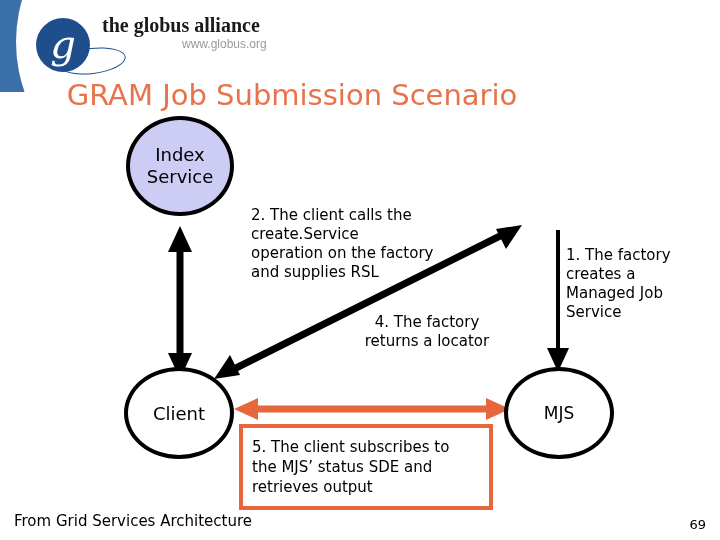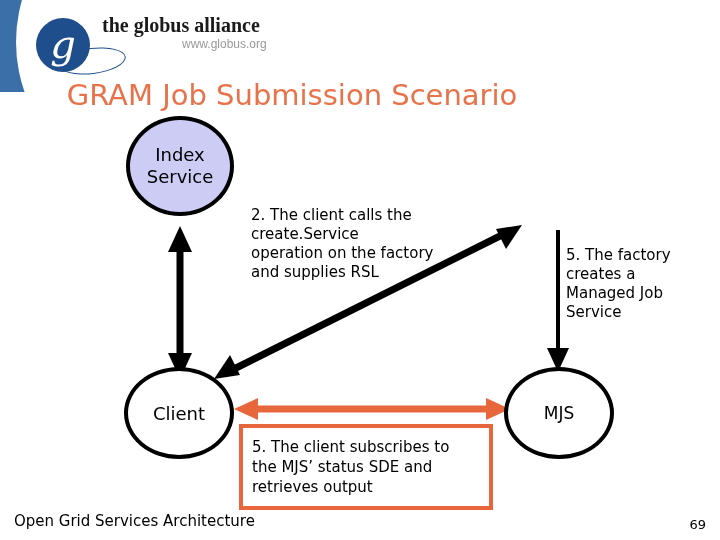--- a/index.html
+++ b/index.html
@@ -243,24 +243,26 @@
 
   <div id="node-index-service" class="node purple">Index
 Service</div>
   <div id="node-mjs" class="node white">MJS</div>
   <div id="node-client" class="node white">Client</div>
 
   <div id="annot-2" class="annot">2. The client calls the
 create.Service
 operation on the factory
 and supplies RSL</div>
-  <div id="annot-3" class="annot">5. The factory
+  <div id="annot-3" class="annot">1. The factory
 creates a
 Managed Job
 Service</div>
+  <div id="annot-4" class="annot">4. The factory
+returns a locator</div>
   <div id="callout-5">5. The client subscribes to
 the MJS’ status SDE and
 retrieves output</div>
 
-  <div class="footer-text">Open Grid Services Architecture</div>
+  <div class="footer-text">From Grid Services Architecture</div>
   <div class="footer-page">69</div>
 
 </div>
 
 </body></html>

